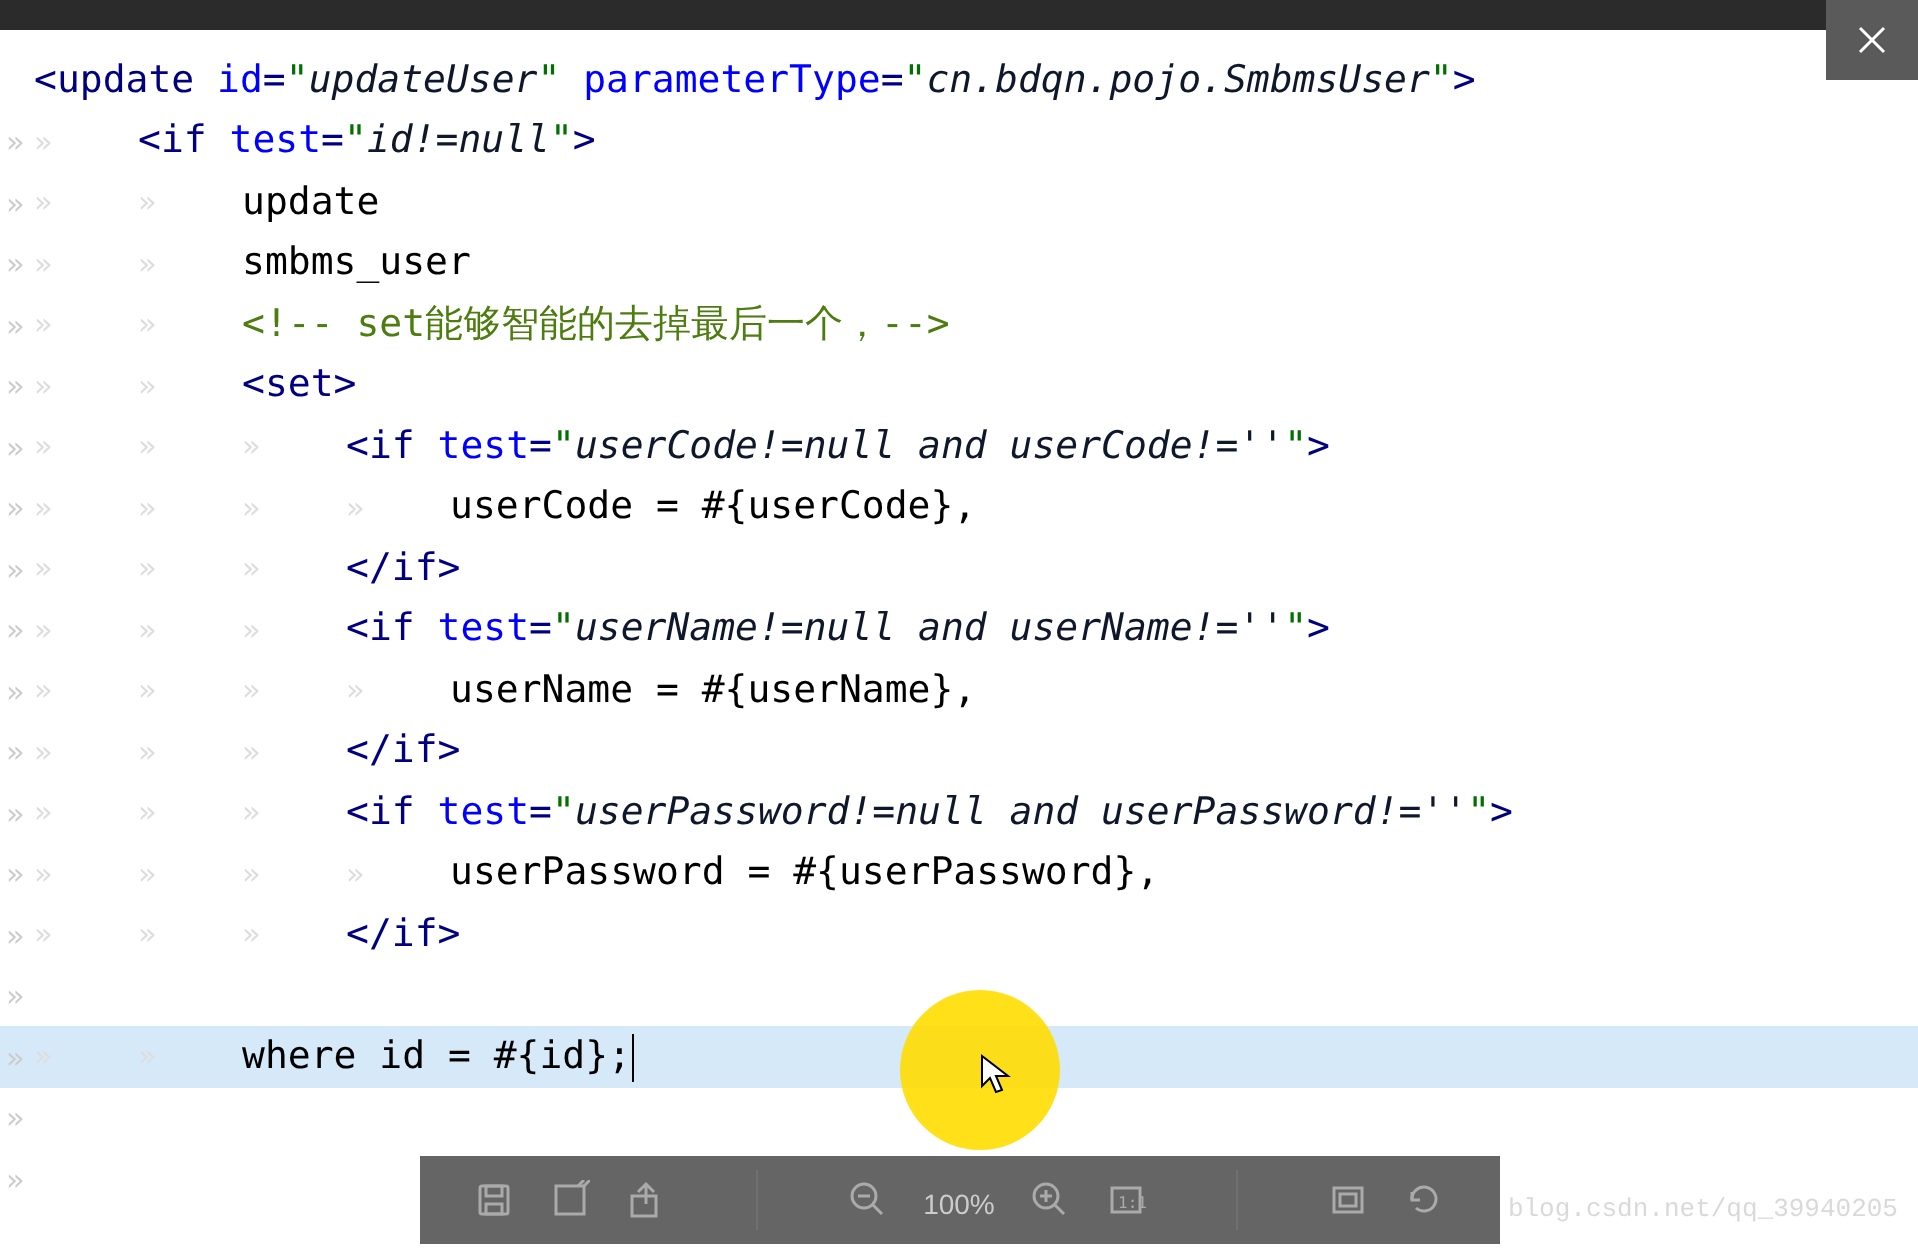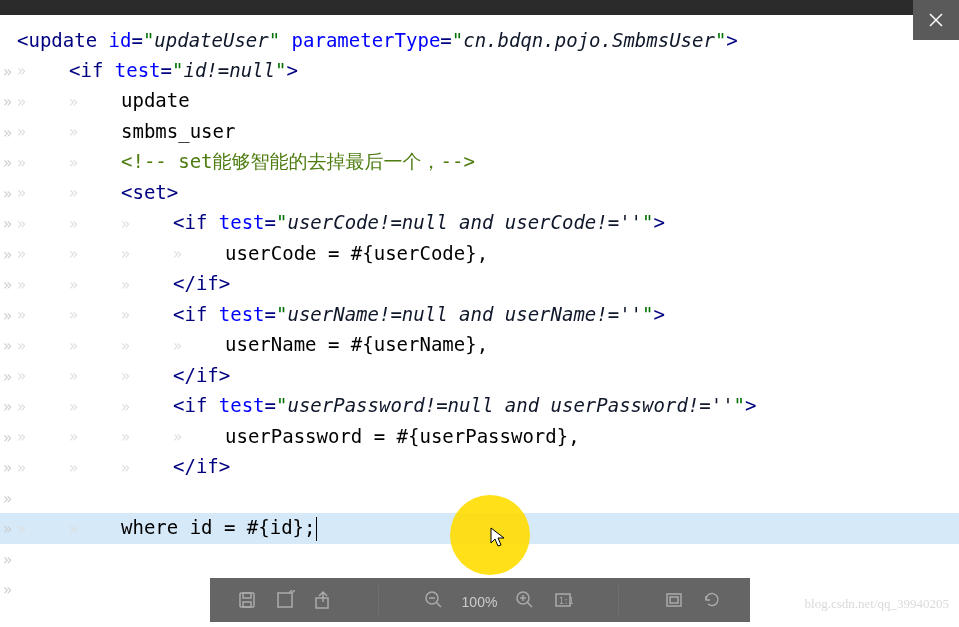--- a/index.html
+++ b/index.html
@@ -143,21 +143,21 @@
       color: #ccc;
       font-size: 14px;
       font-family: sans-serif;
     }
     .watermark {
       position: absolute;
       bottom: 15px;
       right: 10px;
       color: rgba(160,160,160,0.4);
       font-size: 13px;
-      font-family: Liberation Serif, serif;
+      font-family: Liberation Mono, monospace;
       z-index: 40;
     }
   </style>
 </head>
 <body>
 
 <div class="top-bar"></div>
 
 <div class="close-btn">
   <svg viewBox="0 0 14 14">

